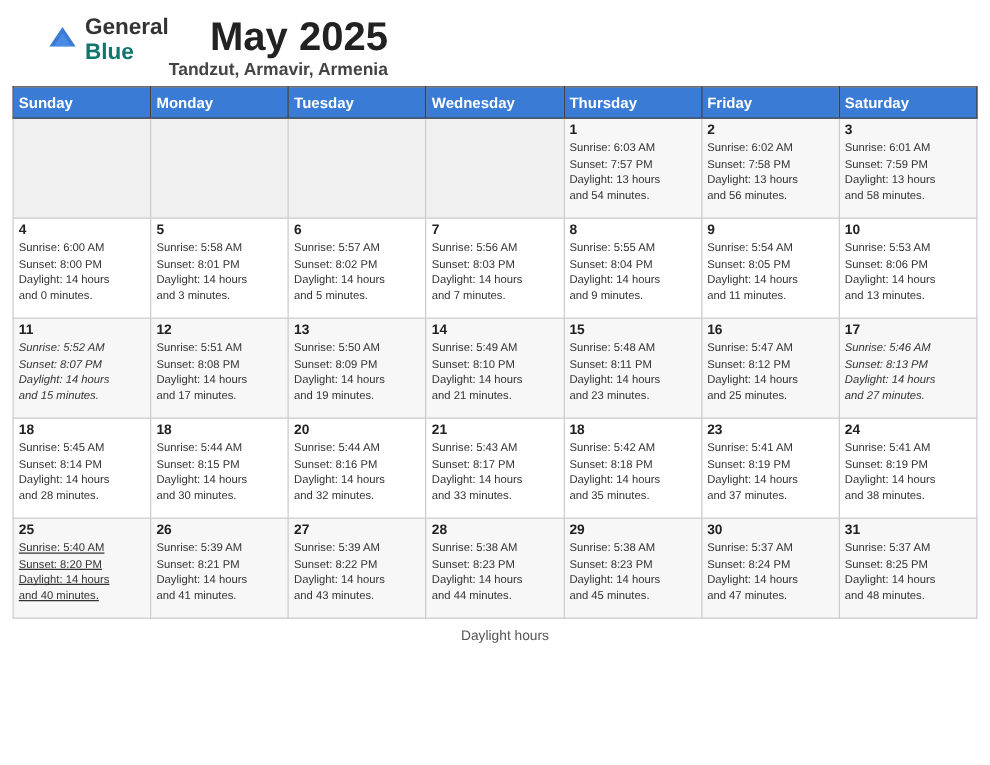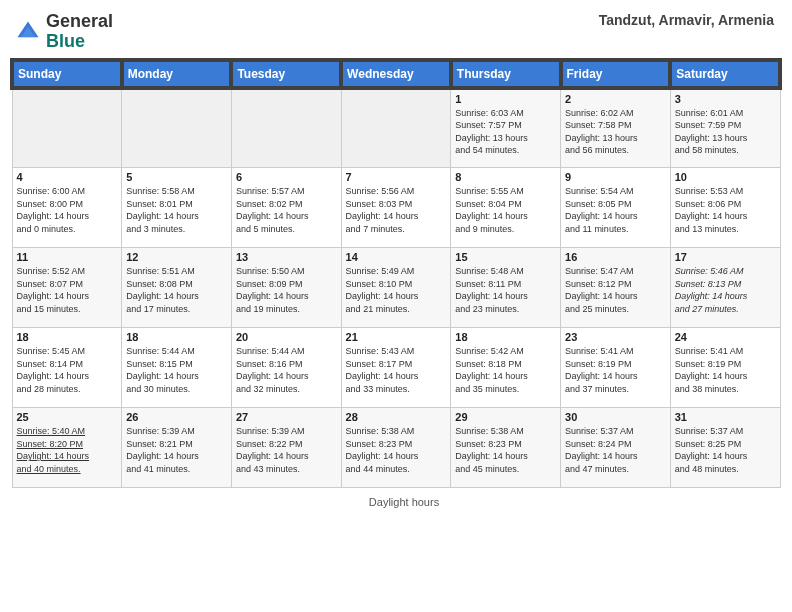--- a/index.html
+++ b/index.html
@@ -5,23 +5,22 @@
     * { box-sizing: border-box; margin: 0; padding: 0; }
     body {
       font-family: Arial, sans-serif;
       background: #fff;
       width: 792px;
       height: 612px;
       overflow: hidden;
     }
     .header {
       display: flex;
-      justify-content: space-between;
       align-items: flex-start;
-      padding: 12px 18px 6px 14px;
+      padding: 12px 18px 6px 36px;
     }
     .logo {
       display: flex;
       align-items: center;
     }
     .logo-text {
       font-size: 18px;
       font-weight: bold;
       line-height: 1.1;
     }
@@ -54,21 +53,21 @@
       border-collapse: collapse;
       table-layout: fixed;
     }
     thead tr th {
       background-color: #3a7bd5;
       color: #fff;
       font-size: 12px;
       font-weight: bold;
       padding: 5px 4px;
       text-align: left;
-      border: 4px solid #404040;
+      border: 1px solid #404040;
     }
     tbody tr td {
       border: 1px solid #ccc;
       vertical-align: top;
       padding: 3px 4px;
       font-size: 9.5px;
       color: #222;
       height: 80px;
       background: #fff;
     }
@@ -109,20 +108,21 @@
       <svg class="logo-icon" viewBox="0 0 32 32">
         <polygon points="16,4 28,22 4,22" fill="#3a7bd5"></polygon>
         <polygon points="16,10 24,22 8,22" fill="#5a9bf5" opacity="0.5"></polygon>
       </svg>
       <div class="logo-text">
         <span class="logo-general">General</span><br>
         <span class="logo-blue">Blue</span>
       </div>
     </div>
     <div class="title-block">
+      <h1>May 2025</h1>
       <h2>Tandzut, Armavir, Armenia</h2>
     </div>
   </div>
 
   <div class="calendar-wrapper">
     <table>
       <thead>
         <tr>
         <th>Sunday</th>
             <th>Monday</th>
@@ -208,21 +208,21 @@
               <span class="day-number">10</span>
               <div class="day-info" style="white-space: pre-line;">Sunrise: 5:53 AM
 Sunset: 8:06 PM
 Daylight: 14 hours
 and 13 minutes.</div>
             </td>
           </tr>
           <tr>
             <td>
               <span class="day-number">11</span>
-              <div class="day-info" style="white-space: pre-line;">Sunrise: 5:52 AM
+              <div class="day-info" style="white-space: pre-line; font-style: italic;">Sunrise: 5:52 AM
 Sunset: 8:07 PM
 Daylight: 14 hours
 and 15 minutes.</div>
             </td>
             <td>
               <span class="day-number">12</span>
               <div class="day-info" style="white-space: pre-line;">Sunrise: 5:51 AM
 Sunset: 8:08 PM
 Daylight: 14 hours
 and 17 minutes.</div>

